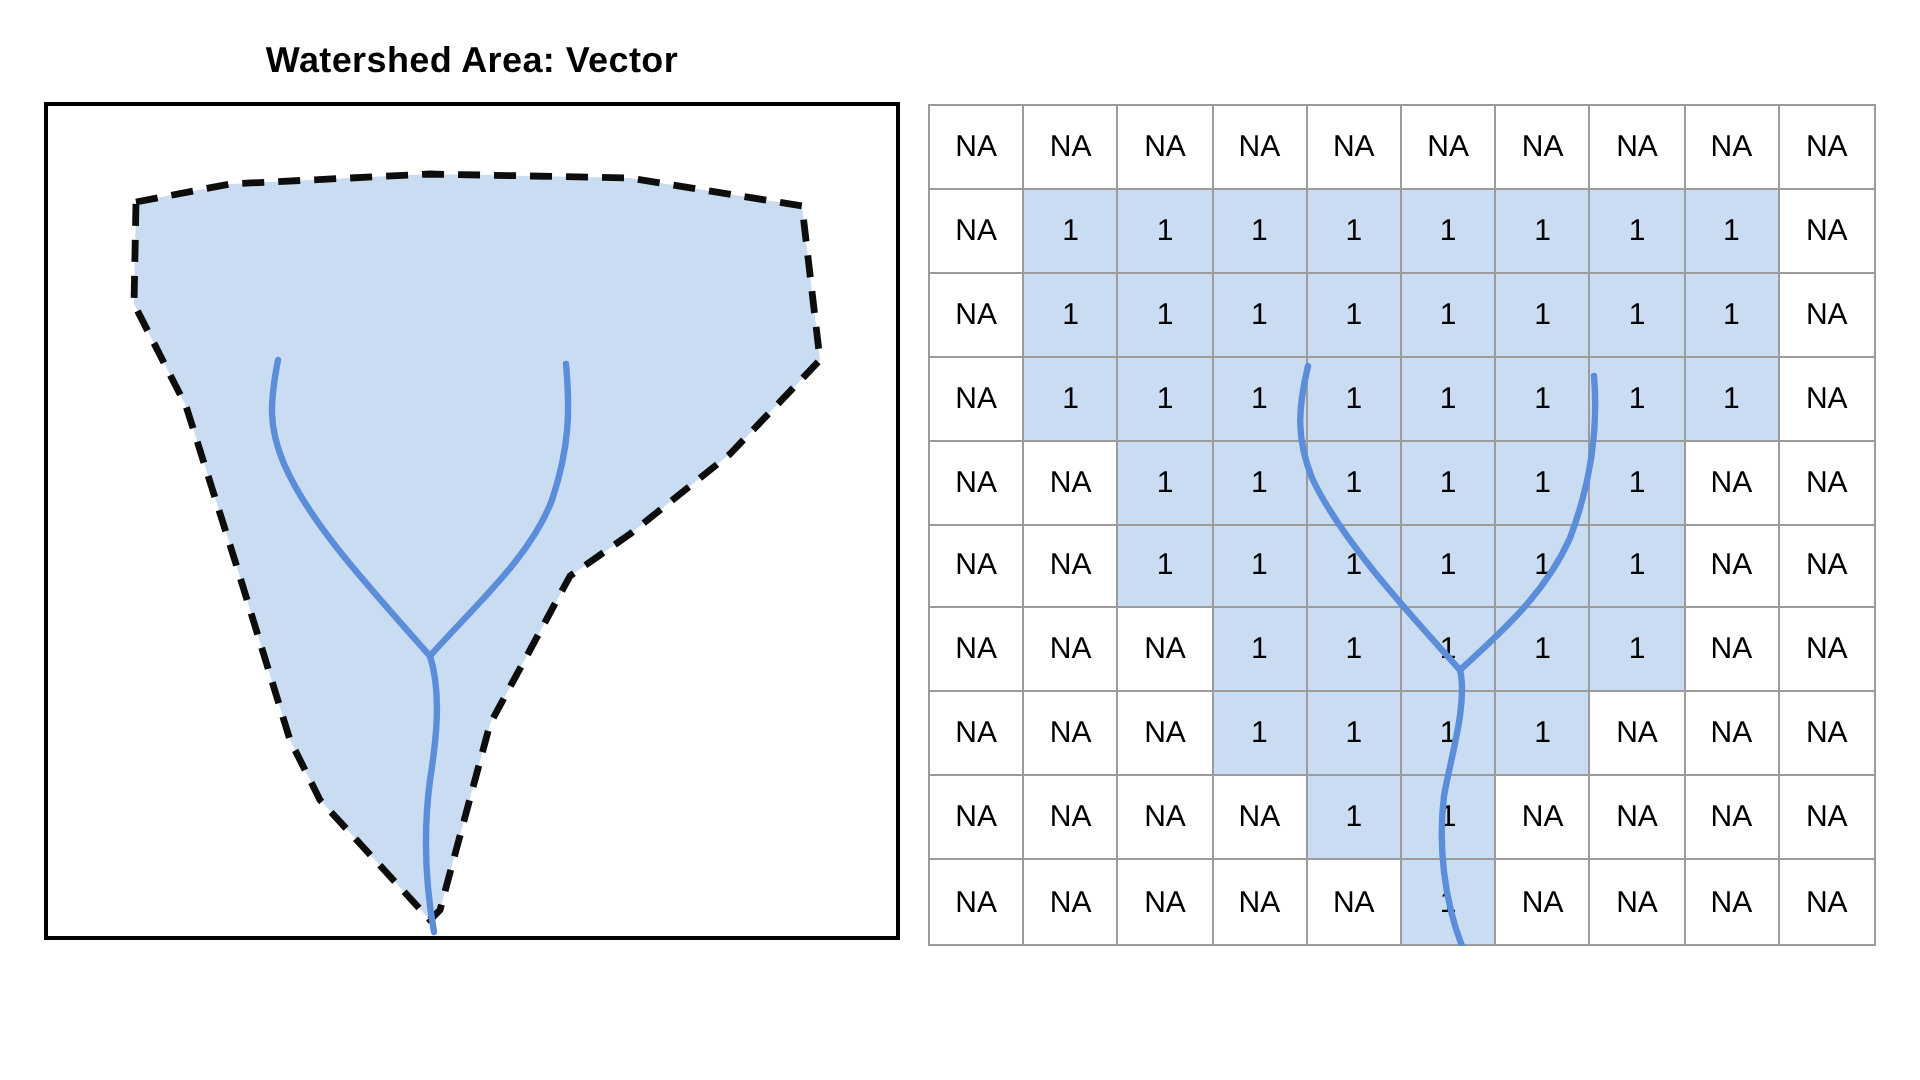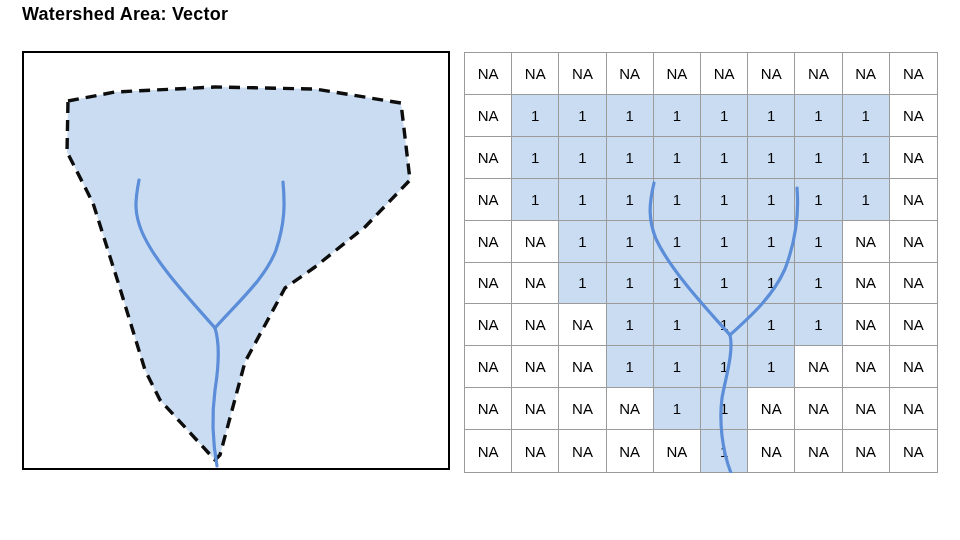--- a/index.html
+++ b/index.html
@@ -9,21 +9,21 @@
     --outline:#0d0d0d;
     --background:#ffffff;
     --text:#000000;
   }
   html,body{margin:0;padding:0;background:var(--background);}
   .canvas{
     position:relative;width:960px;height:540px;background:var(--background);
     font-family:"Liberation Sans",sans-serif;color:var(--text);overflow:hidden;
   }
   .title{
-    position:absolute;top:4px;font-weight:bold;font-size:18px;
+    position:absolute;top:20px;font-weight:bold;font-size:18px;text-align:center;
     letter-spacing:0.2px;
   }
   .title-left{left:22px;width:428px;}
   .title-right{left:464px;width:474px;}
   .vector-svg{position:absolute;left:22px;top:51px;}
   .frame{fill:none;stroke:#000;stroke-width:2px;}
   .ws-poly{
     fill:var(--watershed-fill);stroke:var(--outline);stroke-width:3.4px;
     stroke-dasharray:11 7;stroke-linejoin:round;
   }

